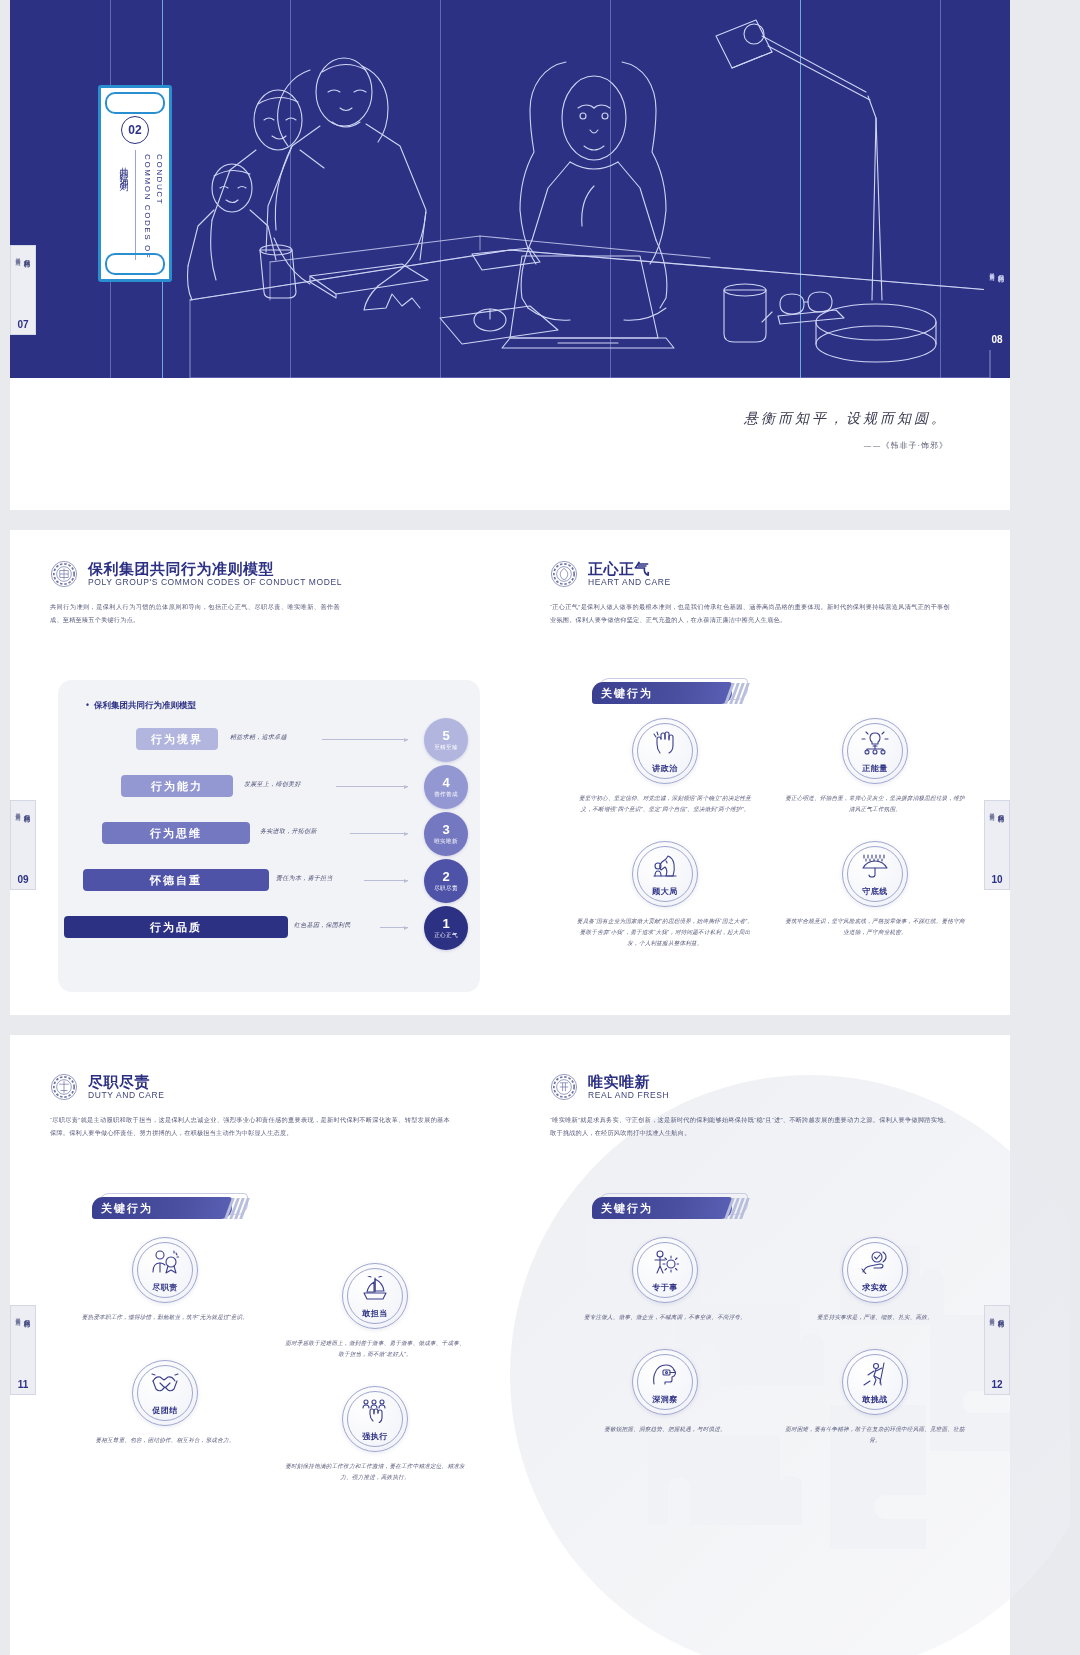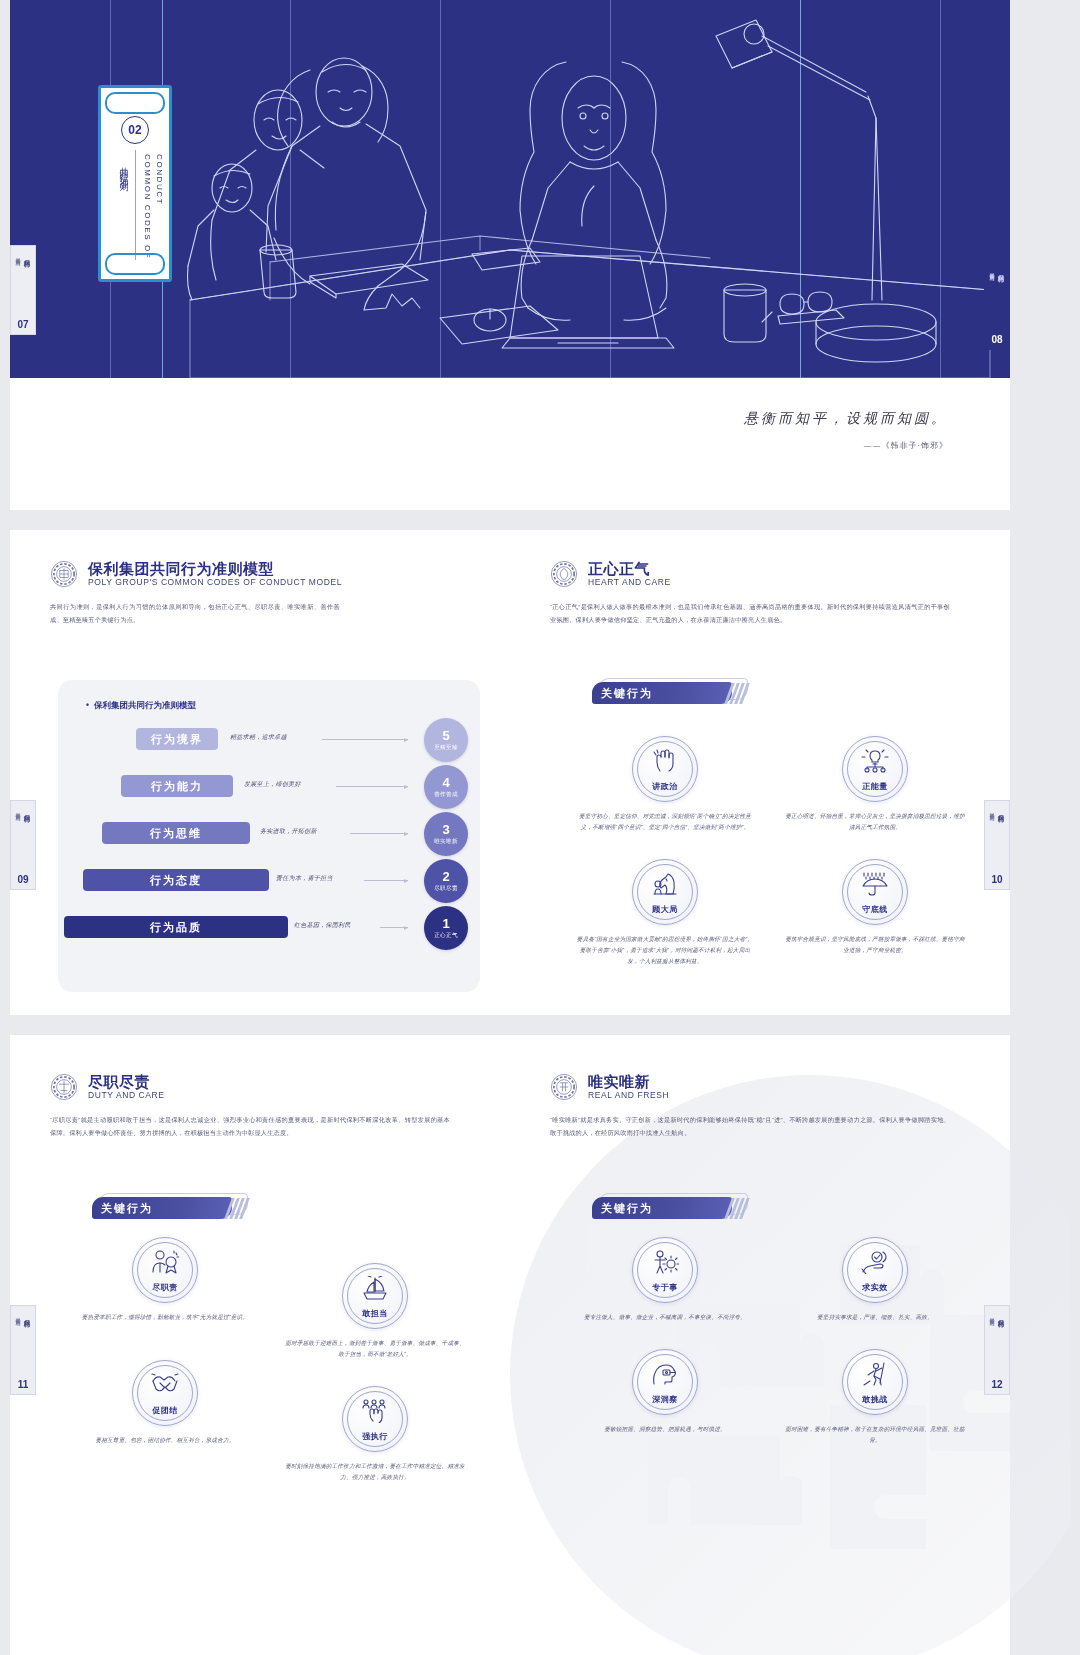--- a/index.html
+++ b/index.html
@@ -365,21 +365,21 @@
             <div class="pbar" style="left:44px; width:148px; background:#7478c0">行为思维</div>
             <div class="pdesc" style="left:202px">务实进取，开拓创新</div>
             <div class="pline" style="left:292px; width:58px"></div>
             <div class="pcirc" style="top:-10px; background:#7478c0">
               <b>3</b>
               <span>唯实唯新</span>
             </div>
           </div>
 
           <div class="prow" style="top:141px">
-            <div class="pbar" style="left:25px; width:186px; background:#4e53a8">行为态度</div>
+            <div class="pbar" style="left:25px; width:186px; background:#4e53a8">怀德自重</div>
             <div class="pdesc" style="left:218px">责任为本，勇于担当</div>
             <div class="pline" style="left:306px; width:44px"></div>
             <div class="pcirc" style="top:-10px; background:#4e53a8">
               <b>2</b>
               <span>尽职尽责</span>
             </div>
           </div>
 
           <div class="prow" style="top:188px">
             <div class="pbar" style="left:6px; width:224px; background:#2d3184">行为品质</div>
@@ -413,21 +413,21 @@
         <div class="kb-ghost"></div>
         <div class="kb-badge">关键行为</div>
         <div class="kb-stripes">
             <i></i>
             <i></i>
             <i></i>
             <i></i>
           </div>
       </div>
 
-      <div class="igrid" style="left:10px; top:176px">
+      <div class="igrid" style="left:10px; top:158px">
         <div class="icell">
           <div class="iring">
             <svg class="iglyph" width="26" height="24" viewBox="0 0 26 24" fill="none" stroke="#3a3f8c" stroke-width="1.1" stroke-linecap="round" stroke-linejoin="round">
               <path d="M8 22 q-3 -4 -3 -9 v-5 q0 -2 2 -2 q2 0 2 2"></path>
               <path d="M9 8 V4 q0 -2 2 -2 q2 0 2 2 v4"></path>
               <path d="M13 8 V3 q0 -2 2 -2 q2 0 2 2 v5"></path>
               <path d="M17 9 V6 q0 -2 2 -2 q2 0 2 2 v8 q0 6 -4 8"></path>
               <path d="M2 3 l2 3 M5 1 l1 3"></path>
             </svg>
             <div class="ilabel">讲政治</div>

